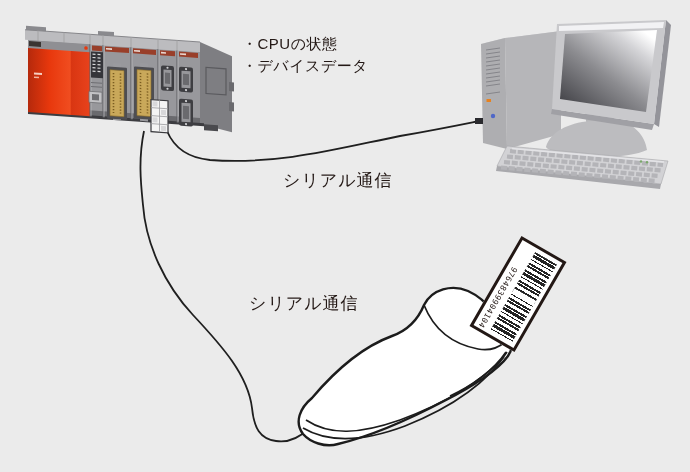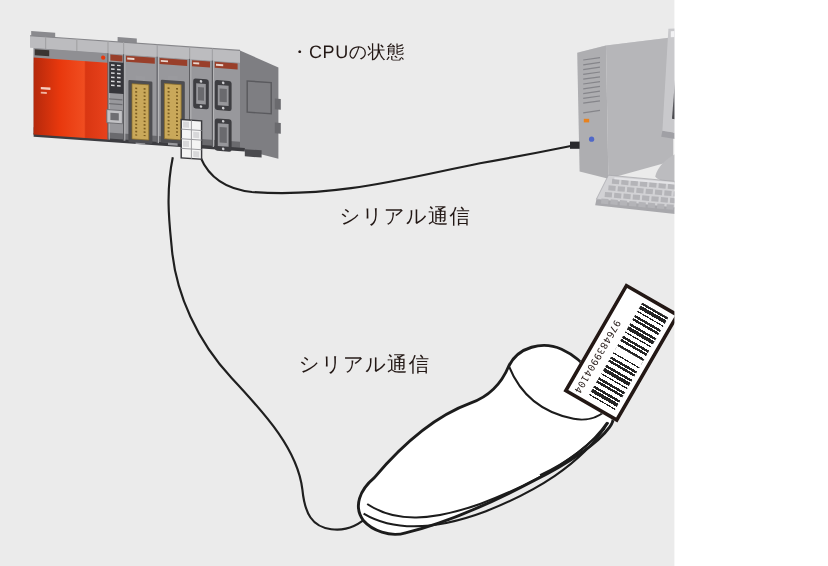--- a/index.html
+++ b/index.html
@@ -1,18 +1,18 @@
 <!DOCTYPE html>
 <html><head>
 <meta charset="utf-8">
 <style>
   html,body{margin:0;padding:0;}
   body{font-family:"Liberation Sans","DejaVu Sans",sans-serif;}
   .canvas{
-    position:relative;width:562px;height:472px;background:#ebebeb;overflow:hidden;
+    position:relative;width:690px;height:472px;background:#ebebeb;overflow:hidden;
   }
   .art{position:absolute;left:0;top:0;}
   .label{
     position:absolute;color:#231815;white-space:nowrap;
     font-family:"Liberation Sans","DejaVu Sans",sans-serif;
   }
   .info-list{left:242px;top:33px;font-size:15px;line-height:22px;letter-spacing:0.5px;}
   .serial-1{left:283px;top:169px;font-size:17px;letter-spacing:1px;}
   .serial-2{left:249px;top:292px;font-size:17px;letter-spacing:1px;}
   .barcode-label{
@@ -268,20 +268,21 @@
         <path d="M 306,420 C 330,436 360,434 400,420 C 440,405 478,385 504,357"></path>
         <path d="M 303,428 C 330,444 365,441 405,426 C 445,410 484,388 507,352"></path>
         <path d="M 424,305 C 434,330 452,344 478,349 C 488,351 498,348 505,342"></path>
         <path d="M 450,396 C 472,386 494,370 506,352"></path>
       </g>
     </g>
   </svg>
 
   <div class="label info-list">
     <div>・CPUの状態</div>
+    <div>・デバイスデータ</div>
   </div>
 
   <div class="label serial-1">シリアル通信</div>
 
   <div class="label serial-2">シリアル通信</div>
 
   <div class="barcode-label">
     <div class="barcode-bars"></div>
     <div class="barcode-gap"></div>
     <div class="barcode-digits">9764839904104</div>

